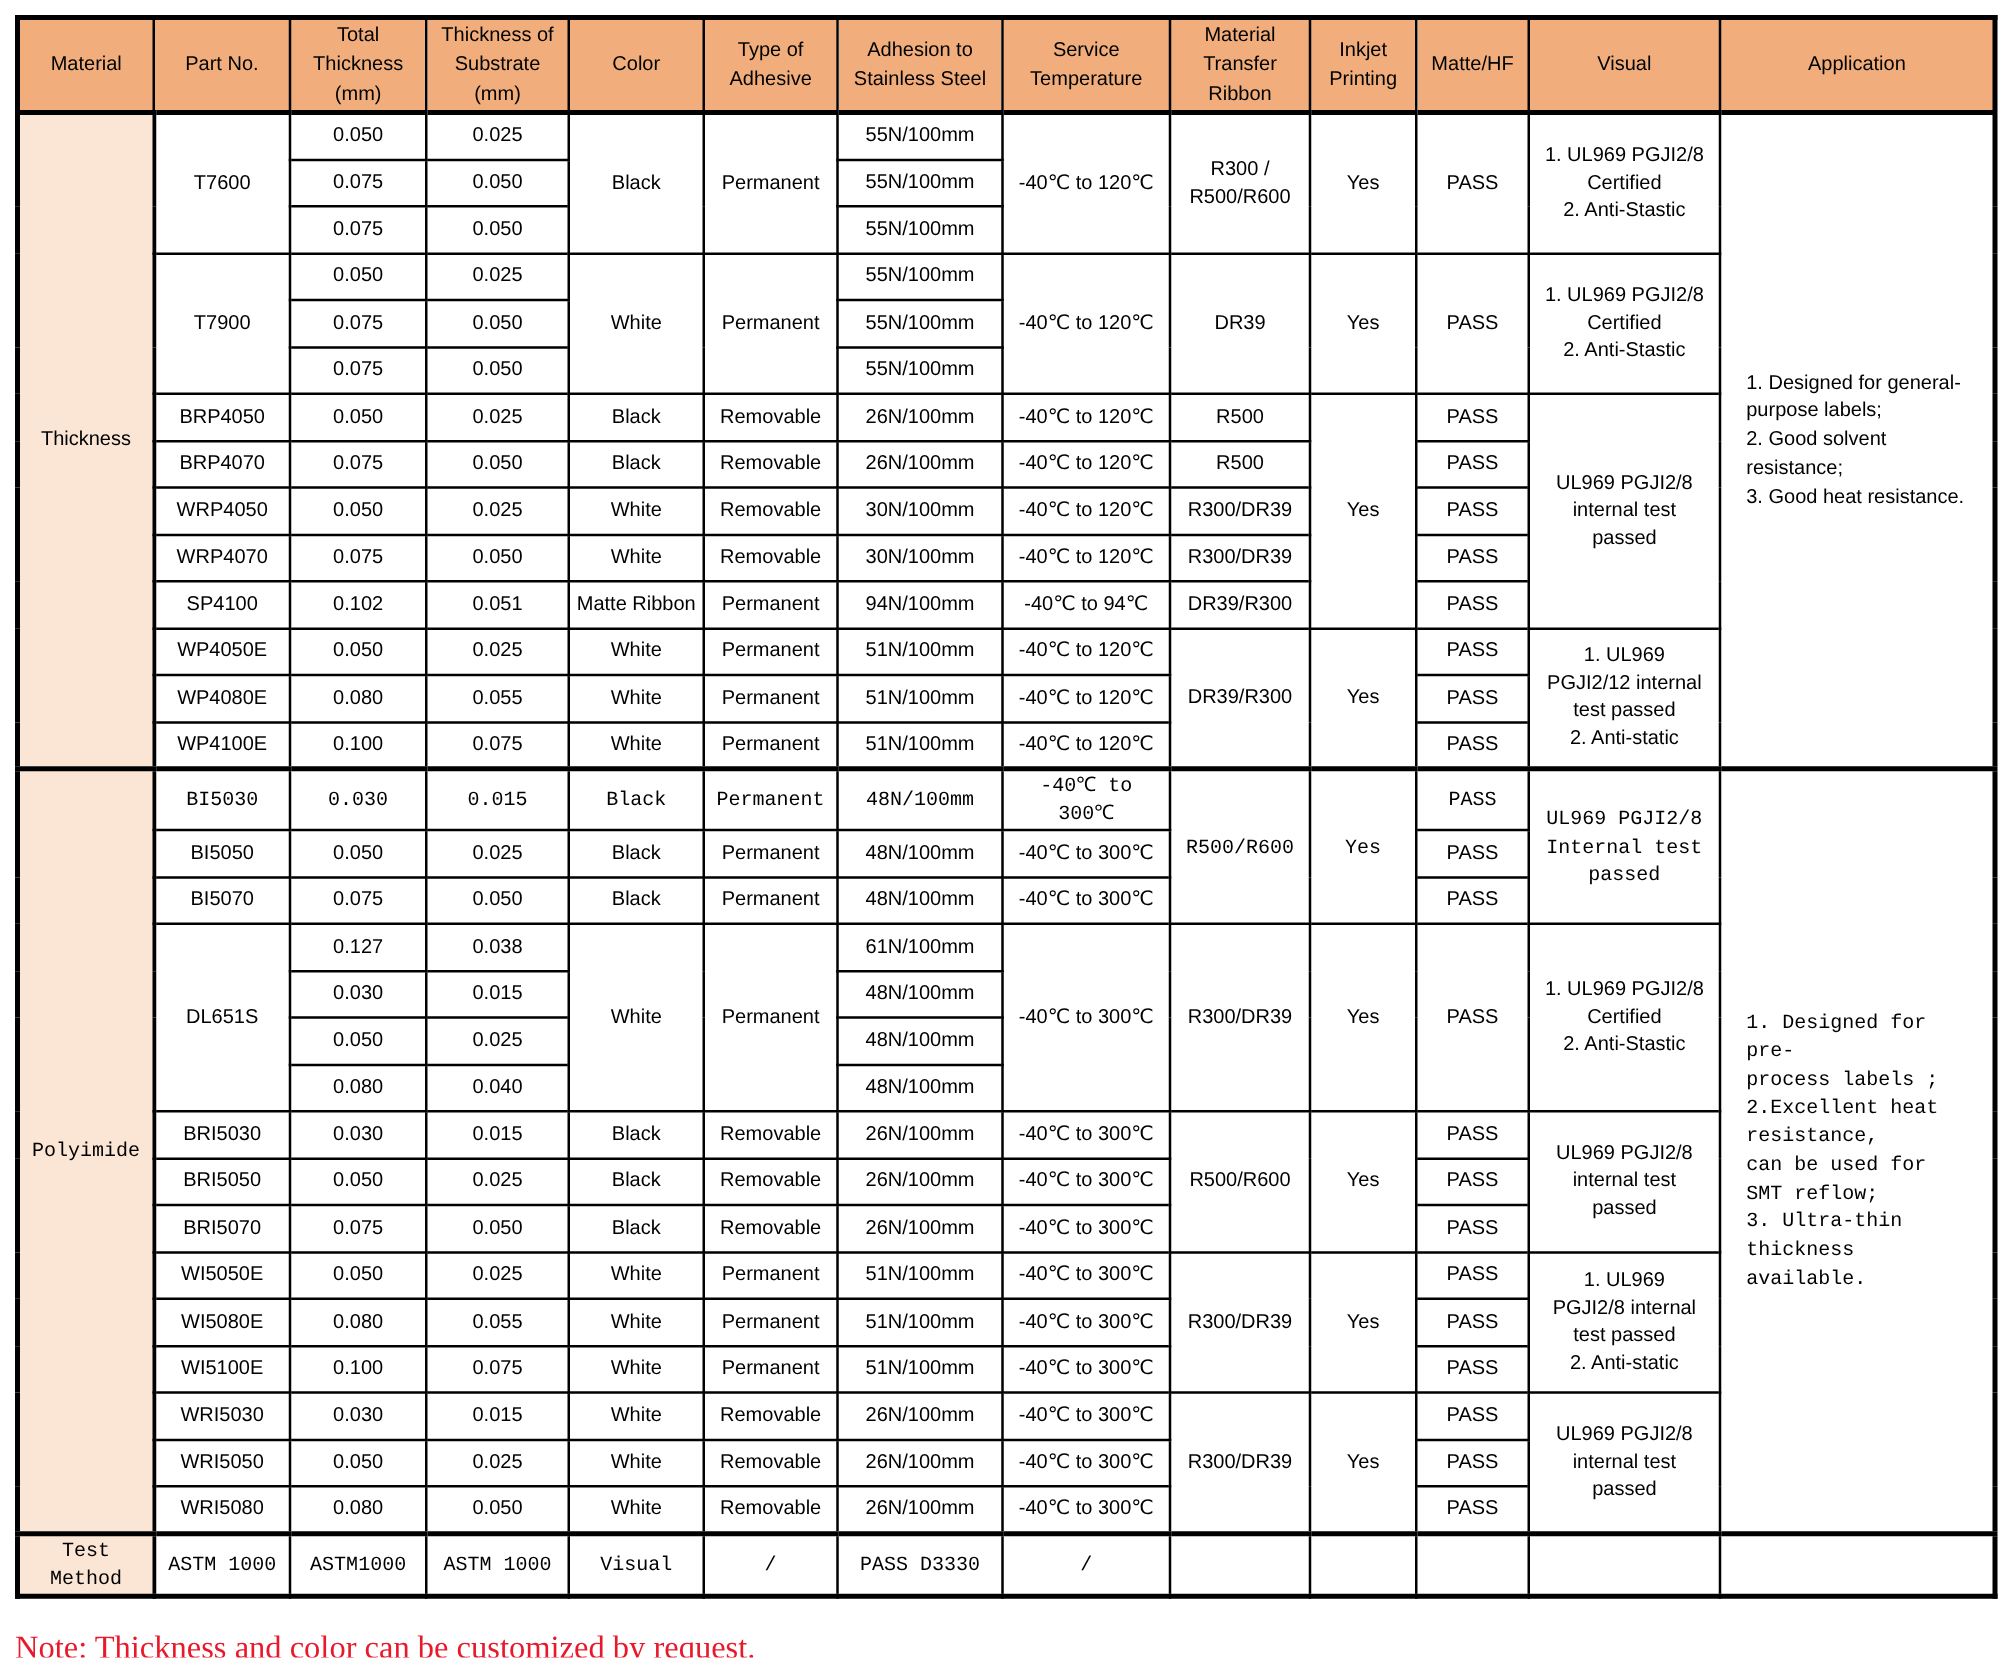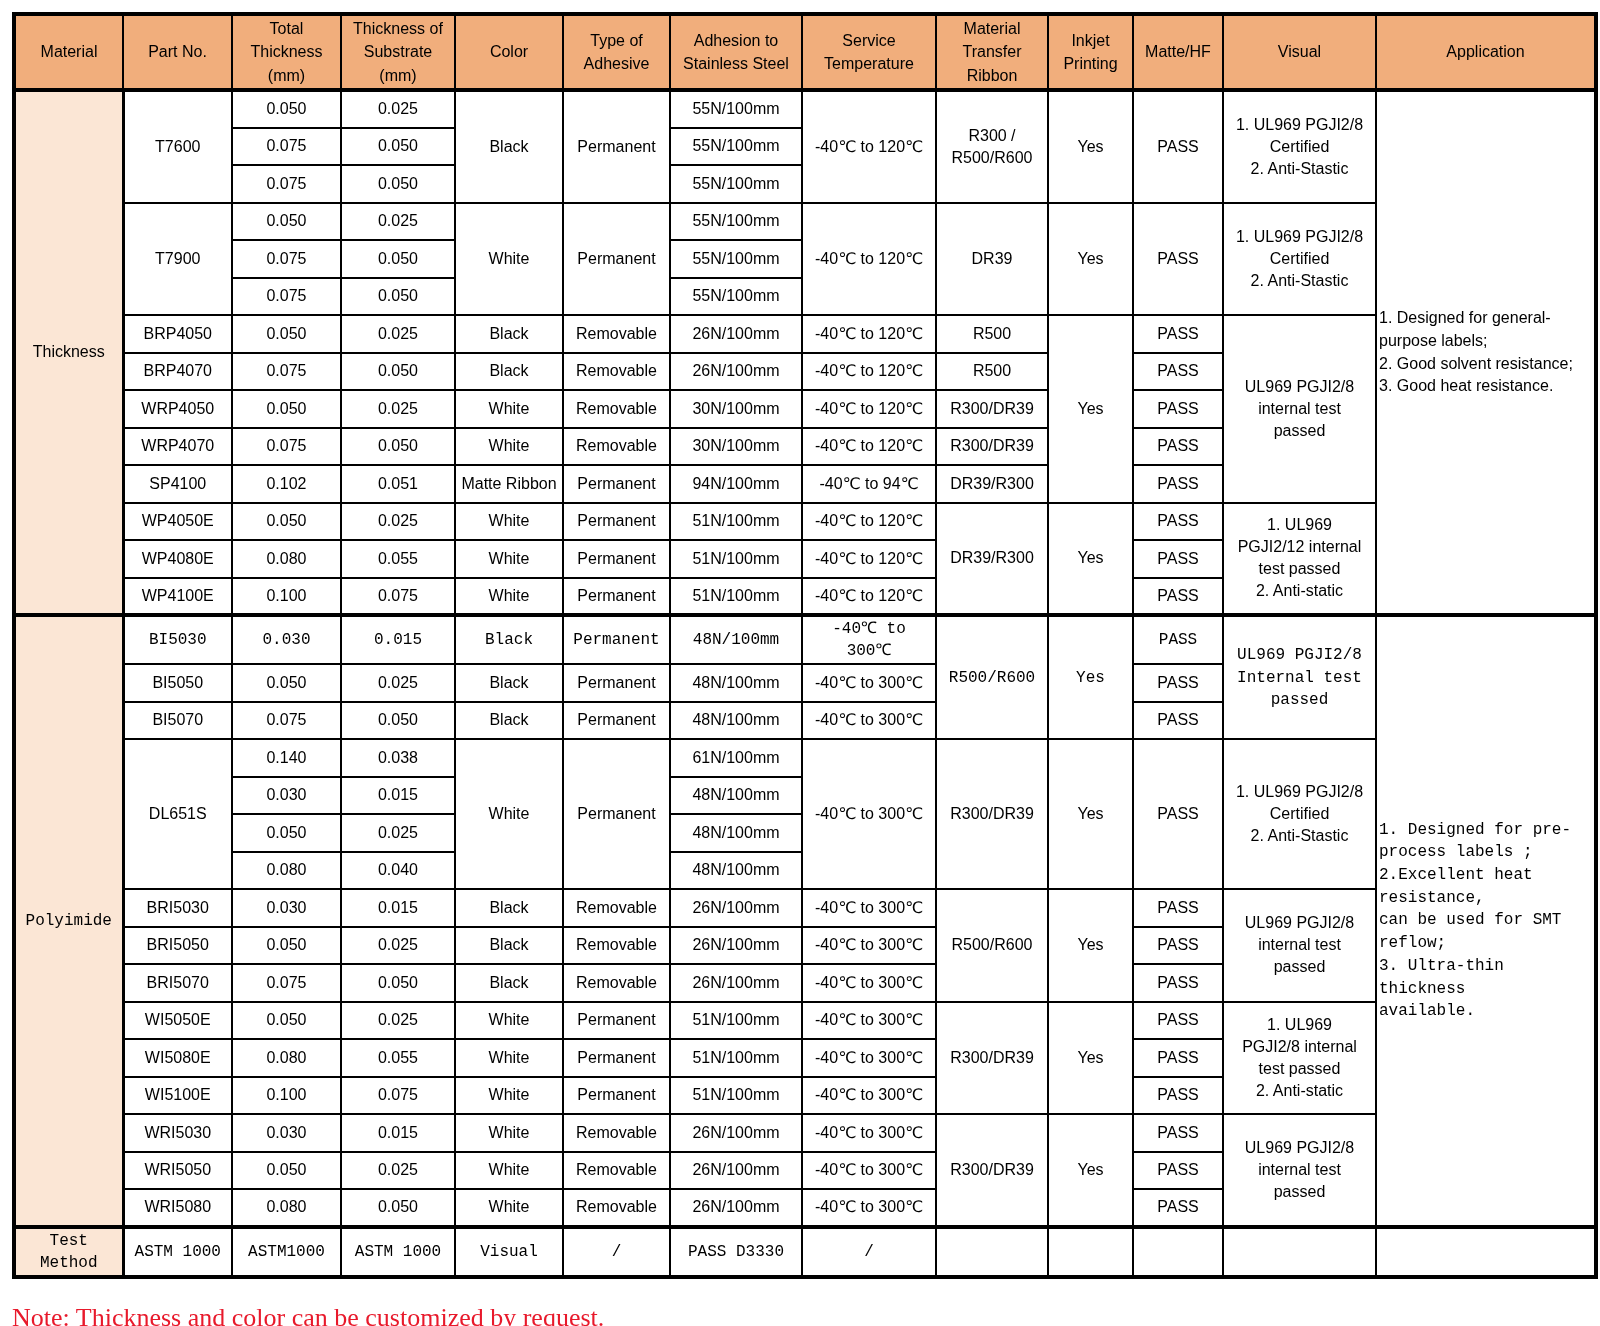--- a/index.html
+++ b/index.html
@@ -41,21 +41,21 @@
     line-height:1.45;
   }
   table.spec tbody tr{height:37.5px;}
   table.spec td.mat{
     background:var(--material-bg);
     border-right:3px solid var(--border-color);
   }
   table.spec tr.sec td{border-top:4px solid var(--border-color);font-family:Liberation Mono, monospace;}
   table.spec td.left{
     text-align:left;
-    padding:2px 2px;
+    padding:2px 20px;
     line-height:1.42;
   }
   .note{
     margin-top:24px;
     font-family:"Liberation Serif","DejaVu Serif",serif;
     font-size:26px;
     color:var(--note-color);
   }
 </style>
 </head>
@@ -294,21 +294,21 @@
           <td>0.075</td>
           <td>0.050</td>
           <td>Black</td>
           <td>Permanent</td>
           <td>48N/100mm</td>
           <td>-40℃ to 300℃</td>
           <td>PASS</td>
         </tr>
         <tr>
           <td rowspan="4">DL651S</td>
-          <td>0.140</td>
+          <td>0.127</td>
           <td>0.038</td>
           <td rowspan="4">White</td>
           <td rowspan="4">Permanent</td>
           <td>61N/100mm</td>
           <td rowspan="4">-40℃ to 300℃</td>
           <td rowspan="4">R300/DR39</td>
           <td rowspan="4">Yes</td>
           <td rowspan="4">PASS</td>
           <td rowspan="4">1. UL969 PGJI2/8
 Certified

